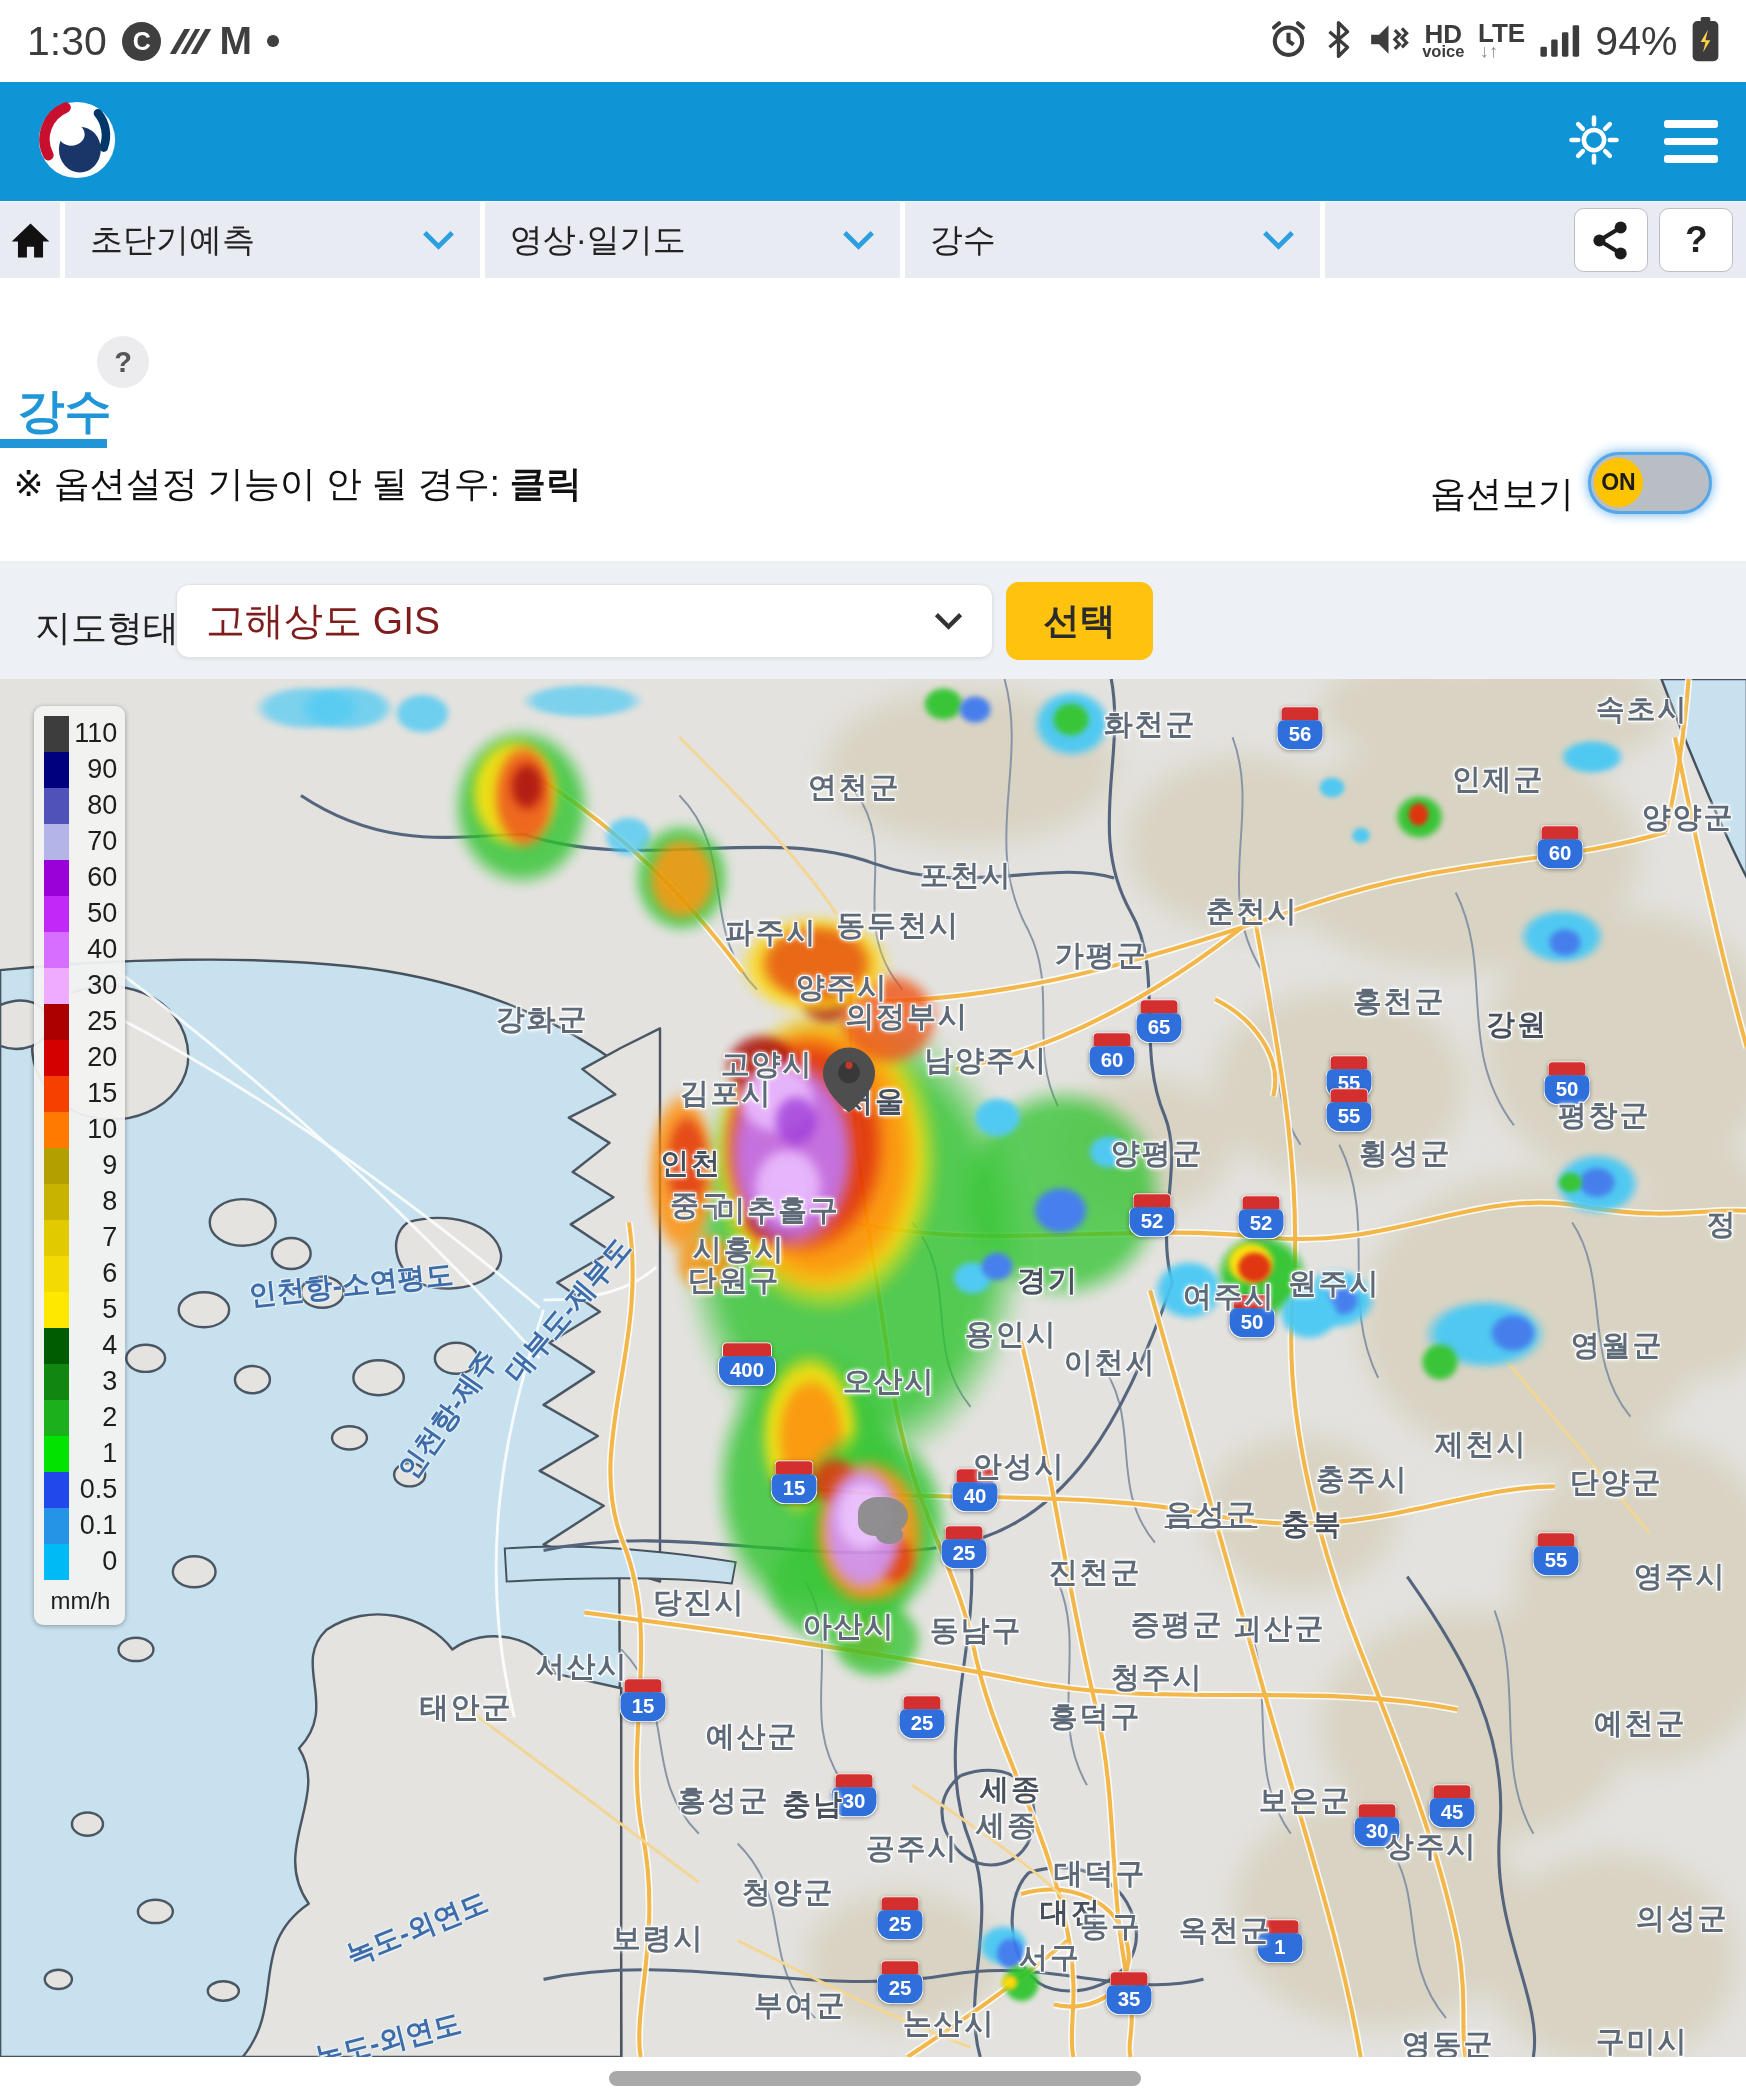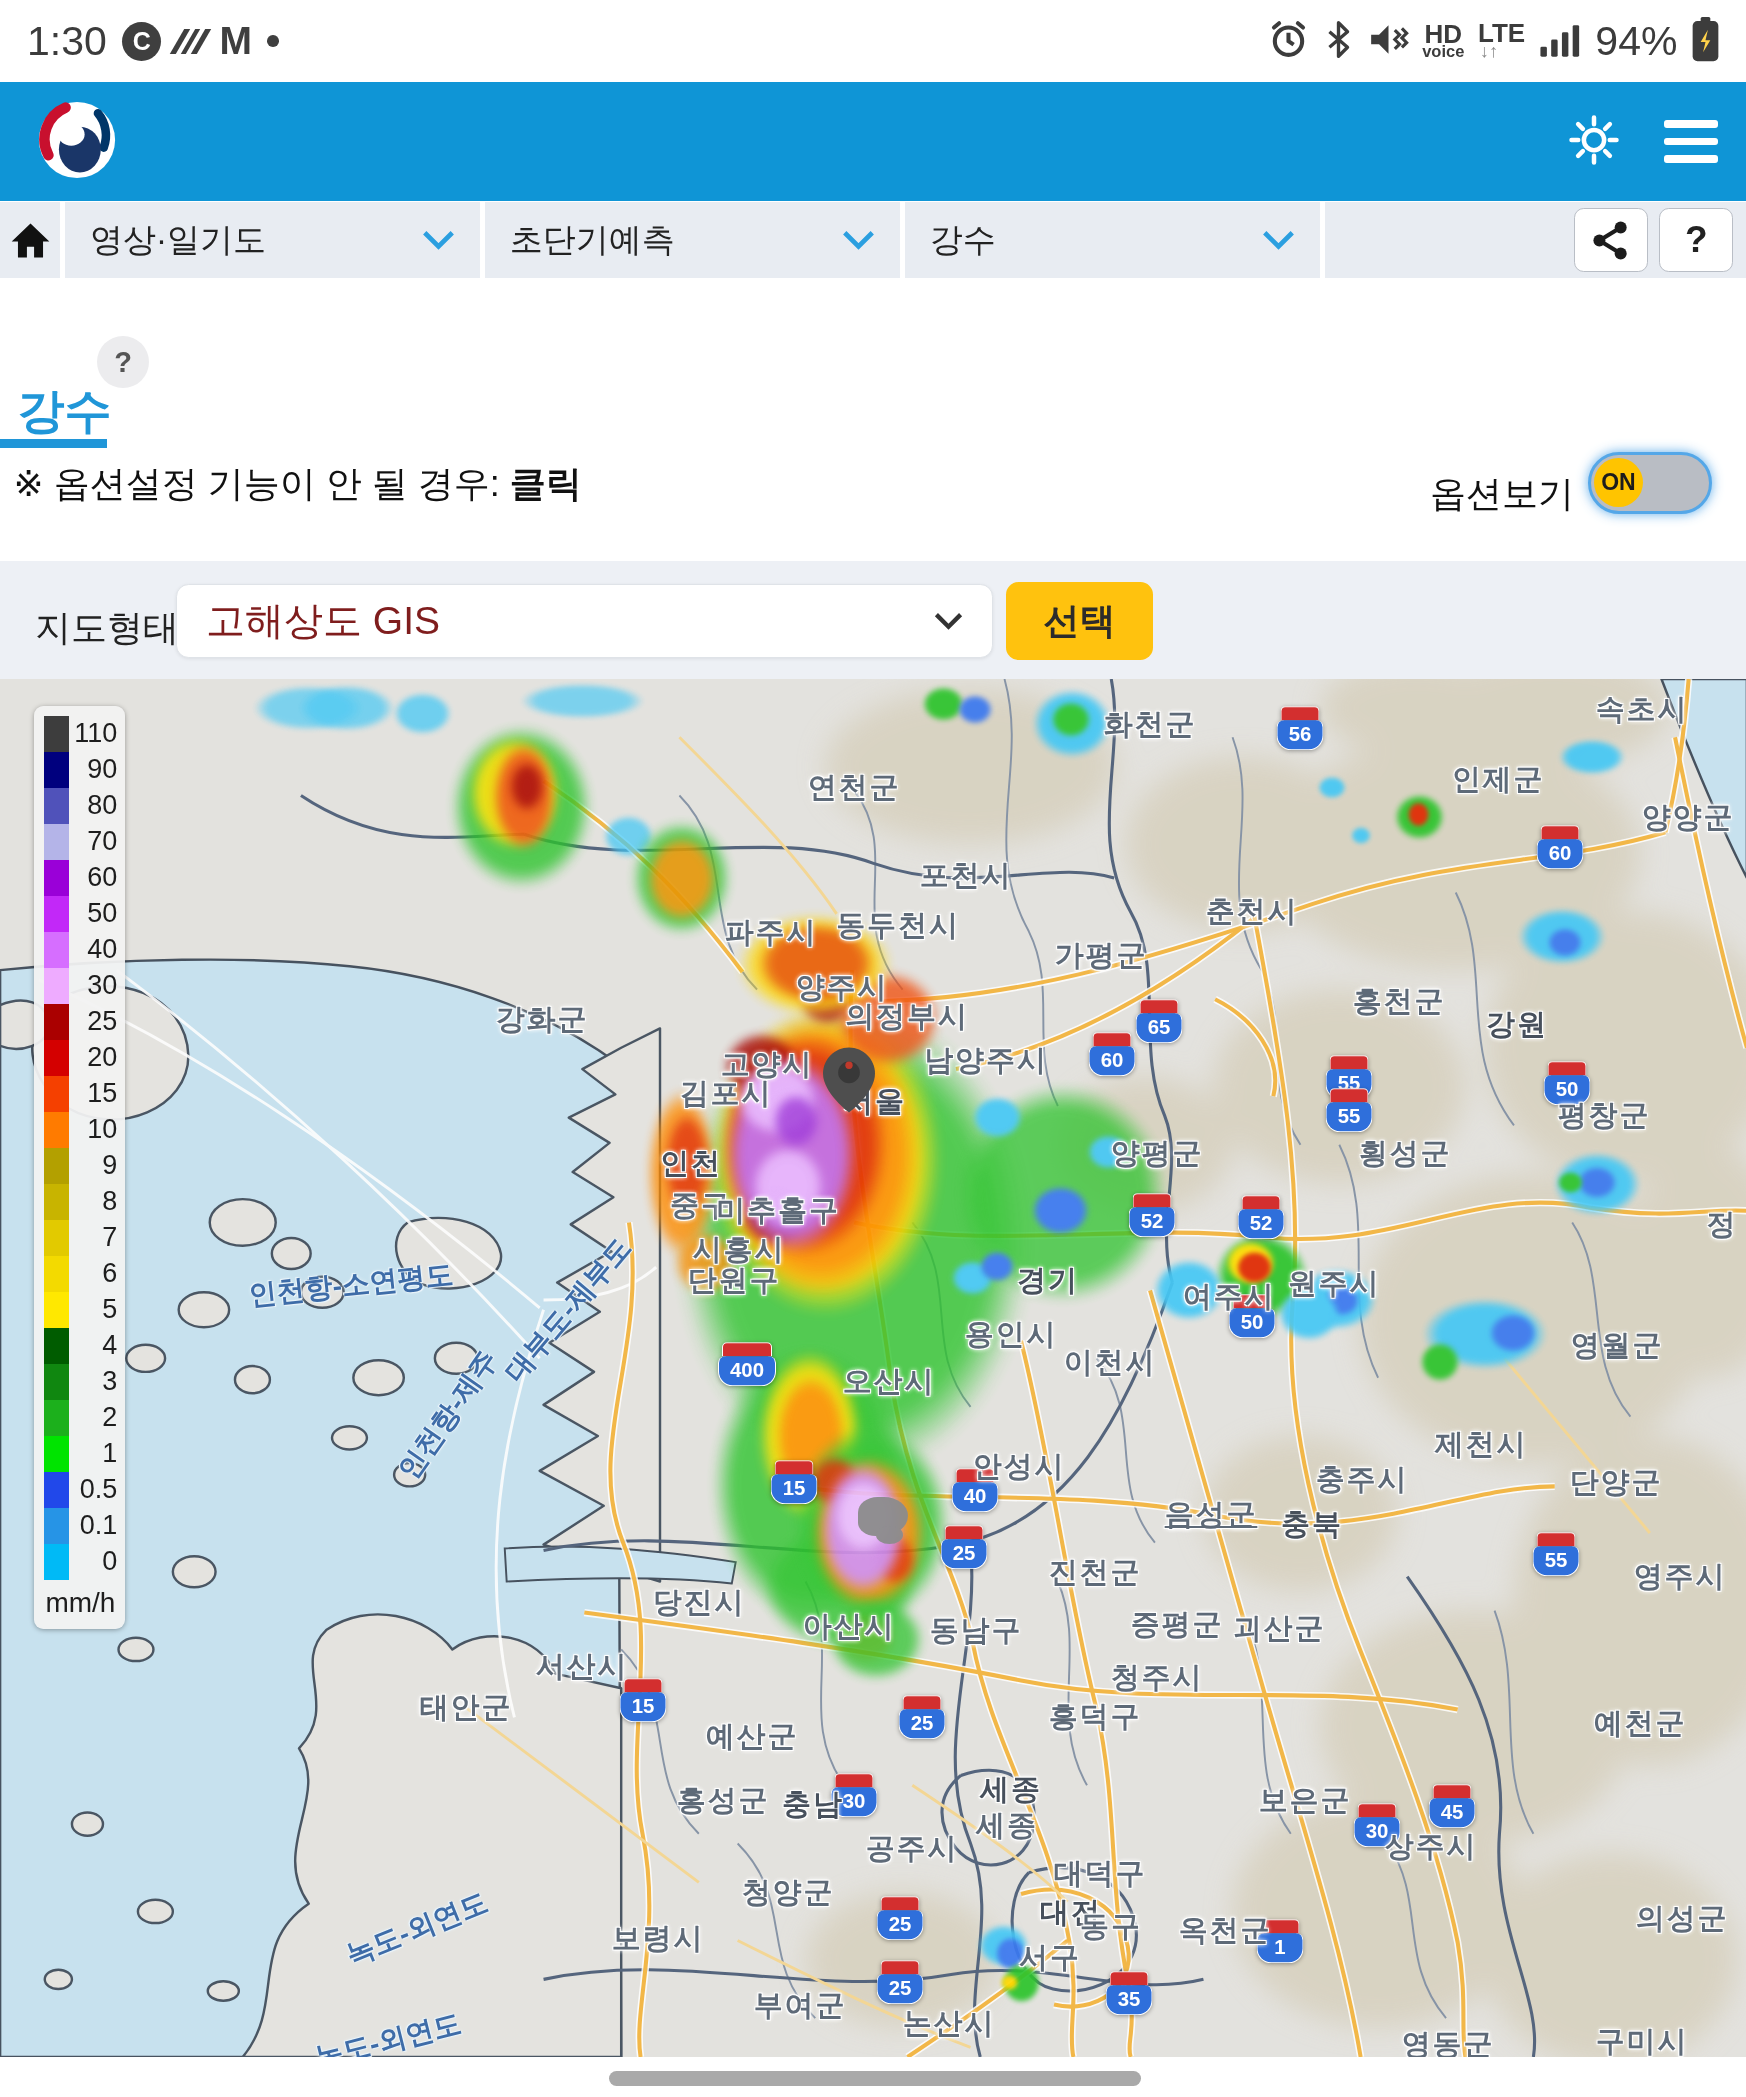--- a/index.html
+++ b/index.html
@@ -74,21 +74,21 @@
   .shield{position:absolute;transform:translate(-50%,-50%);width:47px;filter:drop-shadow(0 1px 1.9px rgba(0,0,0,.35));}
   .shield.wide{width:58px;}
   .sh-top{height:12.6px;background:#d32f2f;border:1.9px solid #fff;border-bottom:none;border-radius:4.9px 4.9px 0 0;margin:0 3.9px;}
   .sh-body{height:29px;background:#2f6fdb;border:1.9px solid #fff;border-top:none;border-radius:6.8px 6.8px 14.6px 14.6px;
            color:#fff;font-size:20.4px;font-weight:700;display:flex;align-items:center;justify-content:center;}
   .legend{position:absolute;left:34px;top:27px;width:91px;background:rgba(242,242,242,.94);border-radius:9.7px;
           box-shadow:0 1px 4.9px rgba(0,0,0,.35);padding:9.7px 7.8px 9.7px 9.7px;box-sizing:border-box;}
   .lg-row{display:flex;align-items:center;height:36px;}
   .lg-sw{width:25px;height:100%;}
   .lg-val{flex:1;text-align:right;font-size:27px;color:#1d1d1d;}
-  .lg-unit{text-align:center;font-size:28px;color:#1d1d1d;margin-top:7.8px;}
+  .lg-unit{text-align:center;font-size:24px;color:#1d1d1d;margin-top:7.8px;}
   .pin{position:absolute;left:823px;top:367px;cursor:pointer;}
   .graypin{position:absolute;left:858px;top:818px;width:50px;height:39px;background:#8c8c8c;opacity:.95;
            border-radius:45% 55% 60% 40%;}
   .graypin i{position:absolute;left:17.5px;top:29px;width:27px;height:17.5px;background:#8c8c8c;border-radius:50%;display:block;}
   
   .bottomstrip{position:absolute;left:0;top:2057px;width:1747px;height:41px;background:#fff;}
   .scrollbar{position:absolute;left:609px;top:2071px;width:532px;height:14.6px;border-radius:7.8px;background:#a9a9a9;cursor:pointer;}
 </style>
 </head>
 <body>
@@ -184,27 +184,27 @@
       </span>
   </div>
 
   <div class="navbar">
     <div class="ncell nhome">
       <svg width="43" height="43" viewBox="0 0 48 48">
           <path d="M24 5 L45 25 H38 V43 H28 V31 H20 V43 H10 V25 H3 Z" fill="#111"></path>
         </svg>
     </div>
     <div class="ncell nmenu">
-      <span>영상·일기도</span>
+      <span>초단기예측</span>
       <svg width="33" height="21.3" viewBox="0 0 24 14">
           <path d="M2 2 L12 12 L22 2" fill="none" stroke="#2b9fe0" stroke-width="3.4"></path>
         </svg>
     </div>
     <div class="ncell nmenu">
-      <span>초단기예측</span>
+      <span>영상·일기도</span>
       <svg width="33" height="21.3" viewBox="0 0 24 14">
           <path d="M2 2 L12 12 L22 2" fill="none" stroke="#2b9fe0" stroke-width="3.4"></path>
         </svg>
     </div>
     <div class="ncell nmenu">
       <span>강수</span>
       <svg width="33" height="21.3" viewBox="0 0 24 14">
           <path d="M2 2 L12 12 L22 2" fill="none" stroke="#2b9fe0" stroke-width="3.4"></path>
         </svg>
     </div>

